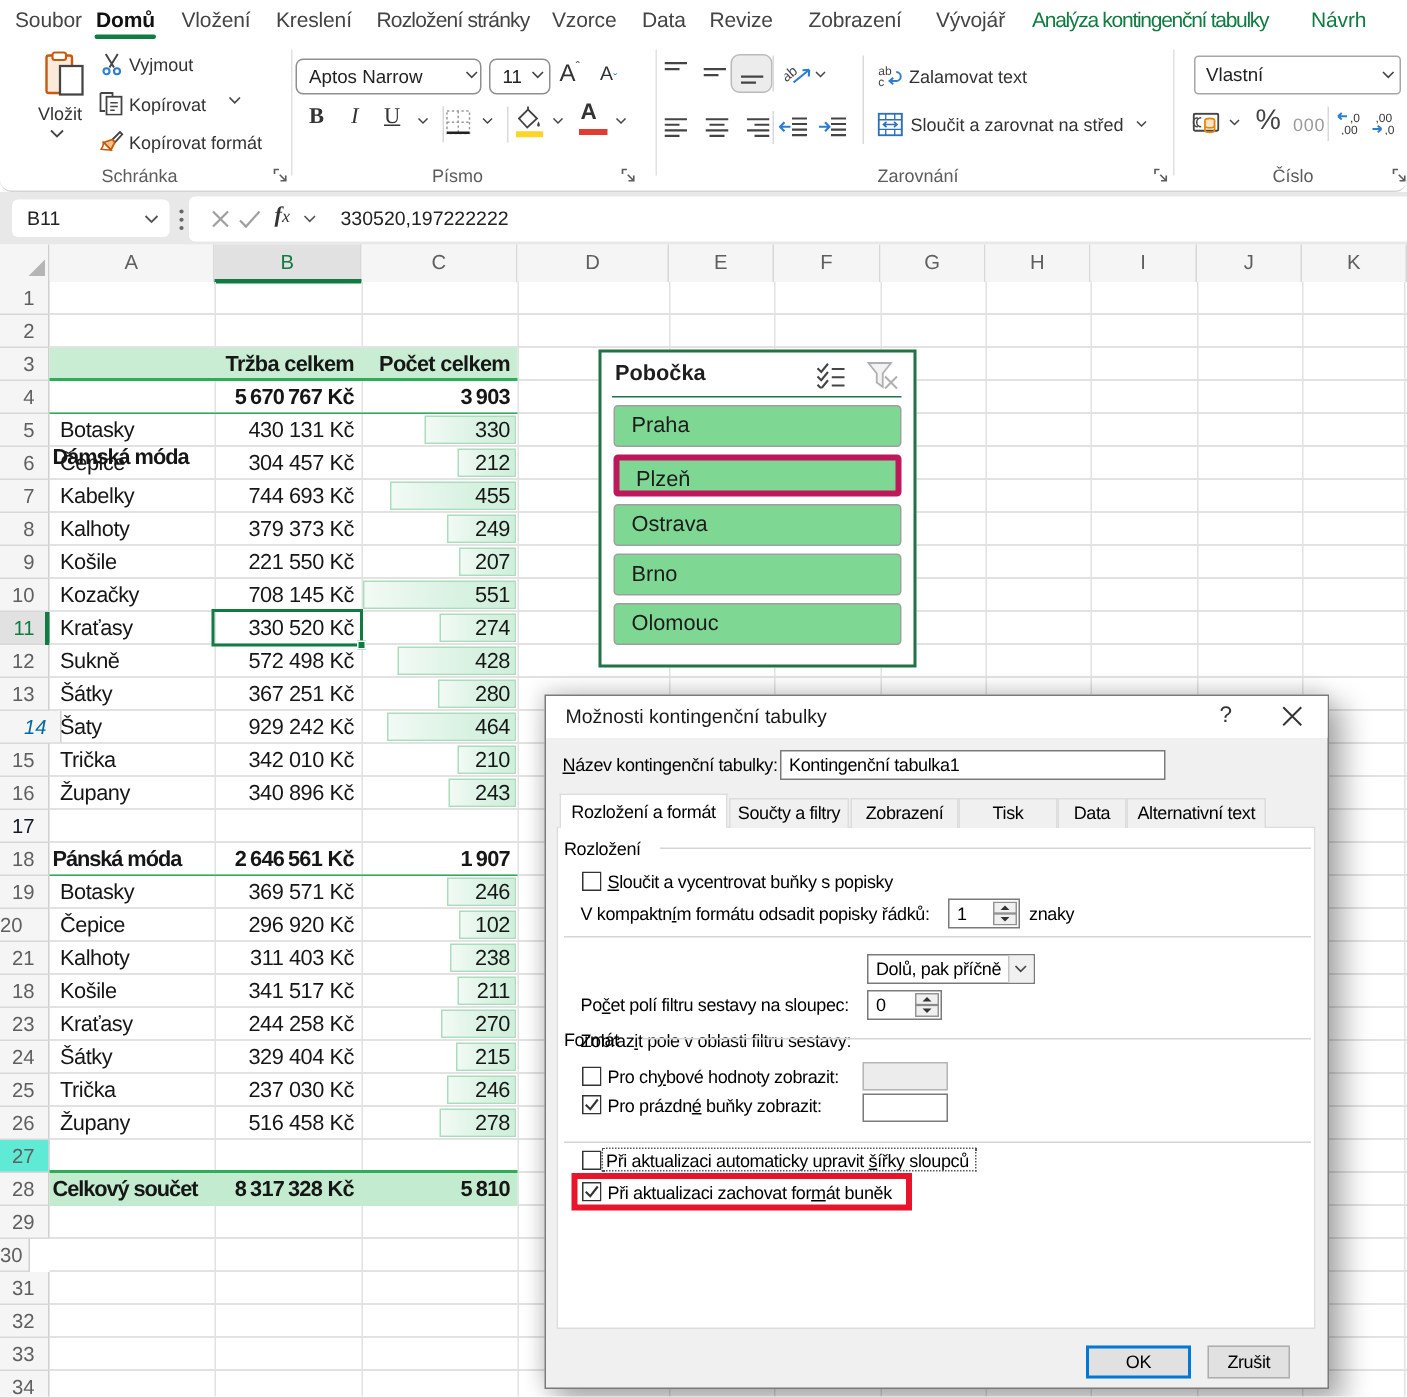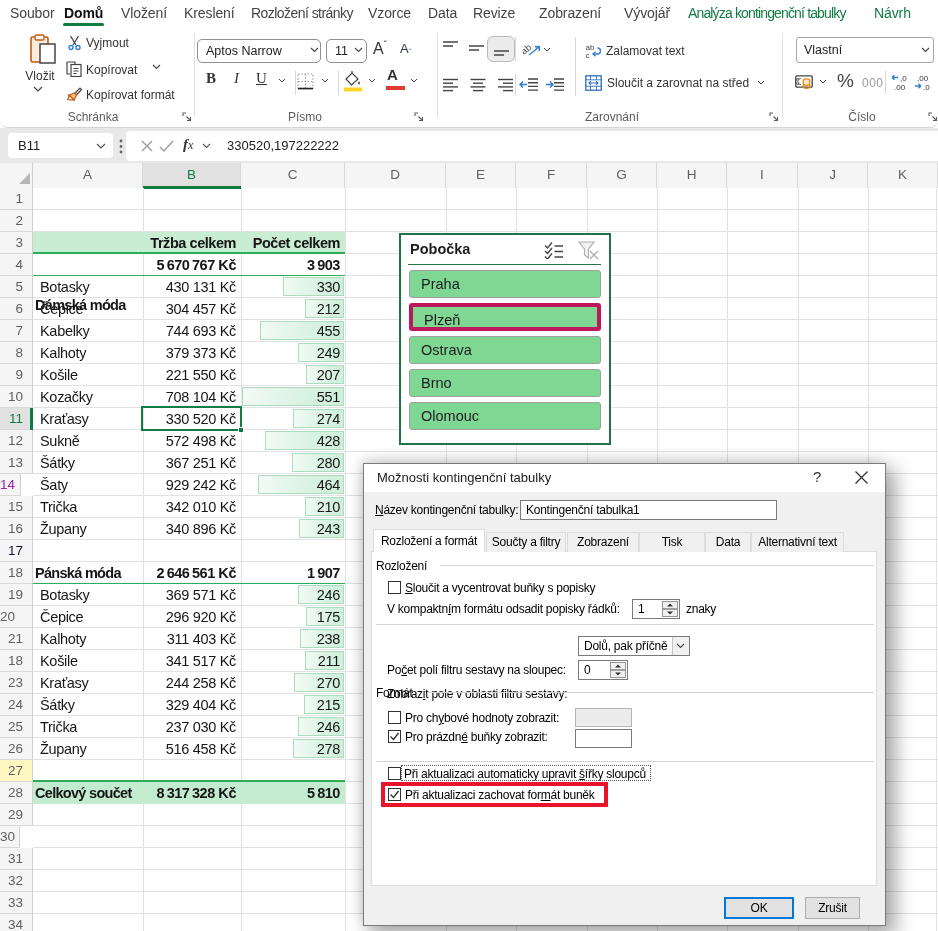--- a/index.html
+++ b/index.html
@@ -333,34 +333,34 @@
 <div class="abs" style="left:0;top:254px;width:33px;height:22px;background:#f5f5f5;border-bottom:1px solid #d8d8d8;border-right:1px solid #cfcfcf;color:#5f5f5f;font-size:13.5px;text-align:right;line-height:21px;padding-right:9px;">4</div>
 <div class="abs" style="left:0;top:276px;width:33px;height:22px;background:#f5f5f5;border-bottom:1px solid #d8d8d8;border-right:1px solid #cfcfcf;color:#5f5f5f;font-size:13.5px;text-align:right;line-height:21px;padding-right:9px;">5</div>
 <div class="abs" style="left:0;top:298px;width:33px;height:22px;background:#f5f5f5;border-bottom:1px solid #d8d8d8;border-right:1px solid #cfcfcf;color:#5f5f5f;font-size:13.5px;text-align:right;line-height:21px;padding-right:9px;">6</div>
 <div class="abs" style="left:0;top:320px;width:33px;height:22px;background:#f5f5f5;border-bottom:1px solid #d8d8d8;border-right:1px solid #cfcfcf;color:#5f5f5f;font-size:13.5px;text-align:right;line-height:21px;padding-right:9px;">7</div>
 <div class="abs" style="left:0;top:342px;width:33px;height:22px;background:#f5f5f5;border-bottom:1px solid #d8d8d8;border-right:1px solid #cfcfcf;color:#5f5f5f;font-size:13.5px;text-align:right;line-height:21px;padding-right:9px;">8</div>
 <div class="abs" style="left:0;top:364px;width:33px;height:22px;background:#f5f5f5;border-bottom:1px solid #d8d8d8;border-right:1px solid #cfcfcf;color:#5f5f5f;font-size:13.5px;text-align:right;line-height:21px;padding-right:9px;">9</div>
 <div class="abs" style="left:0;top:386px;width:33px;height:22px;background:#f5f5f5;border-bottom:1px solid #d8d8d8;border-right:1px solid #cfcfcf;color:#5f5f5f;font-size:13.5px;text-align:right;line-height:21px;padding-right:9px;">10</div>
 <div class="abs" style="left:0;top:408px;width:33px;height:22px;background:#e1e1e1;border-bottom:1px solid #d8d8d8;border-right:1px solid #cfcfcf;color:#107C41;font-size:13.5px;text-align:right;line-height:21px;padding-right:9px;">11</div>
 <div class="abs" style="left:0;top:430px;width:33px;height:22px;background:#f5f5f5;border-bottom:1px solid #d8d8d8;border-right:1px solid #cfcfcf;color:#5f5f5f;font-size:13.5px;text-align:right;line-height:21px;padding-right:9px;">12</div>
 <div class="abs" style="left:0;top:452px;width:33px;height:22px;background:#f5f5f5;border-bottom:1px solid #d8d8d8;border-right:1px solid #cfcfcf;color:#5f5f5f;font-size:13.5px;text-align:right;line-height:21px;padding-right:9px;">13</div>
-<div class="abs" style="left:0;top:474px;width:21px;height:22px;background:#f5f5f5;border-bottom:1px solid #d8d8d8;border-right:1px solid #cfcfcf;color:#a21caf;font-size:13.5px;text-align:right;line-height:21px;padding-right:9px;">14</div>
+<div class="abs" style="left:0;top:474px;width:41px;height:22px;background:#f5f5f5;border-bottom:1px solid #d8d8d8;border-right:1px solid #cfcfcf;color:#0369a1;font-size:13.5px;text-align:right;line-height:21px;padding-right:9px;font-style:italic;">14</div>
 <div class="abs" style="left:0;top:496px;width:33px;height:22px;background:#f5f5f5;border-bottom:1px solid #d8d8d8;border-right:1px solid #cfcfcf;color:#5f5f5f;font-size:13.5px;text-align:right;line-height:21px;padding-right:9px;">15</div>
 <div class="abs" style="left:0;top:518px;width:33px;height:22px;background:#f5f5f5;border-bottom:1px solid #d8d8d8;border-right:1px solid #cfcfcf;color:#5f5f5f;font-size:13.5px;text-align:right;line-height:21px;padding-right:9px;">16</div>
 <div class="abs" style="left:0;top:540px;width:33px;height:22px;background:#f5f5f5;border-bottom:1px solid #d8d8d8;border-right:1px solid #cfcfcf;color:#0f172a;font-size:13.5px;text-align:right;line-height:21px;padding-right:9px;">17</div>
 <div class="abs" style="left:0;top:562px;width:33px;height:22px;background:#f5f5f5;border-bottom:1px solid #d8d8d8;border-right:1px solid #cfcfcf;color:#5f5f5f;font-size:13.5px;text-align:right;line-height:21px;padding-right:9px;">18</div>
 <div class="abs" style="left:0;top:584px;width:33px;height:22px;background:#f5f5f5;border-bottom:1px solid #d8d8d8;border-right:1px solid #cfcfcf;color:#5f5f5f;font-size:13.5px;text-align:right;line-height:21px;padding-right:9px;">19</div>
 <div class="abs" style="left:0;top:606px;width:33px;height:22px;background:#f5f5f5;border-bottom:1px solid #d8d8d8;border-right:1px solid #cfcfcf;color:#5f5f5f;font-size:13.5px;text-align:left;line-height:21px;padding-right:21px;">20</div>
 <div class="abs" style="left:0;top:628px;width:33px;height:22px;background:#f5f5f5;border-bottom:1px solid #d8d8d8;border-right:1px solid #cfcfcf;color:#5f5f5f;font-size:13.5px;text-align:right;line-height:21px;padding-right:9px;">21</div>
 <div class="abs" style="left:0;top:650px;width:33px;height:22px;background:#f5f5f5;border-bottom:1px solid #d8d8d8;border-right:1px solid #cfcfcf;color:#5f5f5f;font-size:13.5px;text-align:right;line-height:21px;padding-right:9px;">18</div>
 <div class="abs" style="left:0;top:672px;width:33px;height:22px;background:#f5f5f5;border-bottom:1px solid #d8d8d8;border-right:1px solid #cfcfcf;color:#5f5f5f;font-size:13.5px;text-align:right;line-height:21px;padding-right:9px;">23</div>
 <div class="abs" style="left:0;top:694px;width:33px;height:22px;background:#f5f5f5;border-bottom:1px solid #d8d8d8;border-right:1px solid #cfcfcf;color:#5f5f5f;font-size:13.5px;text-align:right;line-height:21px;padding-right:9px;">24</div>
 <div class="abs" style="left:0;top:716px;width:33px;height:22px;background:#f5f5f5;border-bottom:1px solid #d8d8d8;border-right:1px solid #cfcfcf;color:#5f5f5f;font-size:13.5px;text-align:right;line-height:21px;padding-right:9px;">25</div>
 <div class="abs" style="left:0;top:738px;width:33px;height:22px;background:#f5f5f5;border-bottom:1px solid #d8d8d8;border-right:1px solid #cfcfcf;color:#5f5f5f;font-size:13.5px;text-align:right;line-height:21px;padding-right:9px;">26</div>
-<div class="abs" style="left:0;top:760px;width:33px;height:22px;background:#fef9c3;border-bottom:1px solid #d8d8d8;border-right:1px solid #cfcfcf;color:#5f5f5f;font-size:13.5px;text-align:right;line-height:21px;padding-right:9px;">27</div>
+<div class="abs" style="left:0;top:760px;width:33px;height:22px;background:#5eead4;border-bottom:1px solid #d8d8d8;border-right:1px solid #cfcfcf;color:#5f5f5f;font-size:13.5px;text-align:right;line-height:21px;padding-right:9px;">27</div>
 <div class="abs" style="left:0;top:782px;width:33px;height:22px;background:#f5f5f5;border-bottom:1px solid #d8d8d8;border-right:1px solid #cfcfcf;color:#5f5f5f;font-size:13.5px;text-align:right;line-height:21px;padding-right:9px;">28</div>
 <div class="abs" style="left:0;top:804px;width:33px;height:22px;background:#f5f5f5;border-bottom:1px solid #d8d8d8;border-right:1px solid #cfcfcf;color:#5f5f5f;font-size:13.5px;text-align:right;line-height:21px;padding-right:9px;">29</div>
 <div class="abs" style="left:0;top:826px;width:20px;height:22px;background:#f5f5f5;border-bottom:1px solid #d8d8d8;border-right:1px solid #cfcfcf;color:#5f5f5f;font-size:13.5px;text-align:right;line-height:21px;padding-right:9px;">30</div>
 <div class="abs" style="left:0;top:848px;width:33px;height:22px;background:#f5f5f5;border-bottom:1px solid #d8d8d8;border-right:1px solid #cfcfcf;color:#5f5f5f;font-size:13.5px;text-align:right;line-height:21px;padding-right:9px;">31</div>
 <div class="abs" style="left:0;top:870px;width:33px;height:22px;background:#f5f5f5;border-bottom:1px solid #d8d8d8;border-right:1px solid #cfcfcf;color:#5f5f5f;font-size:13.5px;text-align:right;line-height:21px;padding-right:9px;">32</div>
 <div class="abs" style="left:0;top:892px;width:33px;height:22px;background:#f5f5f5;border-bottom:1px solid #d8d8d8;border-right:1px solid #cfcfcf;color:#5f5f5f;font-size:13.5px;text-align:right;line-height:21px;padding-right:9px;">33</div>
 <div class="abs" style="left:0;top:914px;width:33px;height:22px;background:#f5f5f5;border-bottom:1px solid #d8d8d8;border-right:1px solid #cfcfcf;color:#5f5f5f;font-size:13.5px;text-align:right;line-height:21px;padding-right:9px;">34</div>
 <div class="abs" style="left:30px;top:408px;width:3px;height:22px;background:#107C41;"></div>
 <div class="abs" style="left:33px;top:188px;width:905px;height:743px;background-image:repeating-linear-gradient(to bottom,transparent 0,transparent 21px,#E2E2E2 21px,#E2E2E2 22px);"></div>
 <div class="abs" style="left:143px;top:188px;width:1px;height:743px;background:#E2E2E2;"></div>
@@ -395,21 +395,21 @@
 <div class="cell" style="left:241px;top:320px;width:104px;font-size:14.5px;text-align:right;padding-right:5px;">455</div>
 <div class="cell" style="left:33px;top:342px;width:110px;font-size:14.5px;padding-left:7px;">Kalhoty</div>
 <div class="cell" style="left:143px;top:342px;width:98px;font-size:14.5px;text-align:right;padding-right:5px;">379 373 Kč</div>
 <div class="abs" style="left:298px;top:343px;width:46px;height:19px;border:1px solid #abdcbc;background:linear-gradient(90deg,#f2faf5 0%,#d9f2e2 60%,#cfefdb 100%);"></div>
 <div class="cell" style="left:241px;top:342px;width:104px;font-size:14.5px;text-align:right;padding-right:5px;">249</div>
 <div class="cell" style="left:33px;top:364px;width:110px;font-size:14.5px;padding-left:7px;">Košile</div>
 <div class="cell" style="left:143px;top:364px;width:98px;font-size:14.5px;text-align:right;padding-right:5px;">221 550 Kč</div>
 <div class="abs" style="left:306px;top:365px;width:38px;height:19px;border:1px solid #abdcbc;background:linear-gradient(90deg,#f2faf5 0%,#d9f2e2 60%,#cfefdb 100%);"></div>
 <div class="cell" style="left:241px;top:364px;width:104px;font-size:14.5px;text-align:right;padding-right:5px;">207</div>
 <div class="cell" style="left:33px;top:386px;width:110px;font-size:14.5px;padding-left:7px;">Kozačky</div>
-<div class="cell" style="left:143px;top:386px;width:98px;font-size:14.5px;text-align:right;padding-right:5px;">708 104 Kč</div>
+<div class="cell" style="left:143px;top:386px;width:98px;font-size:14.5px;text-align:right;padding-right:5px;">708 145 Kč</div>
 <div class="abs" style="left:242px;top:387px;width:102px;height:19px;border:1px solid #abdcbc;background:linear-gradient(90deg,#f2faf5 0%,#d9f2e2 60%,#cfefdb 100%);"></div>
 <div class="cell" style="left:241px;top:386px;width:104px;font-size:14.5px;text-align:right;padding-right:5px;">551</div>
 <div class="cell" style="left:33px;top:408px;width:110px;font-size:14.5px;padding-left:7px;">Kraťasy</div>
 <div class="cell" style="left:143px;top:408px;width:98px;font-size:14.5px;text-align:right;padding-right:5px;">330 520 Kč</div>
 <div class="abs" style="left:293px;top:409px;width:51px;height:19px;border:1px solid #abdcbc;background:linear-gradient(90deg,#f2faf5 0%,#d9f2e2 60%,#cfefdb 100%);"></div>
 <div class="cell" style="left:241px;top:408px;width:104px;font-size:14.5px;text-align:right;padding-right:5px;">274</div>
 <div class="cell" style="left:33px;top:430px;width:110px;font-size:14.5px;padding-left:7px;">Sukně</div>
 <div class="cell" style="left:143px;top:430px;width:98px;font-size:14.5px;text-align:right;padding-right:5px;">572 498 Kč</div>
 <div class="abs" style="left:265px;top:431px;width:79px;height:19px;border:1px solid #abdcbc;background:linear-gradient(90deg,#f2faf5 0%,#d9f2e2 60%,#cfefdb 100%);"></div>
 <div class="cell" style="left:241px;top:430px;width:104px;font-size:14.5px;text-align:right;padding-right:5px;">428</div>
@@ -433,21 +433,21 @@
 <div class="cell" style="left:33px;top:562px;width:110px;font-weight:bold;letter-spacing:-0.7px;font-size:14.5px;padding-left:2px;">Pánská móda</div>
 <div class="cell" style="left:143px;top:562px;width:98px;font-weight:bold;letter-spacing:-0.45px;font-size:14.5px;text-align:right;padding-right:5px;">2 646 561 Kč</div>
 <div class="cell" style="left:241px;top:562px;width:104px;font-weight:bold;letter-spacing:-0.45px;font-size:14.5px;text-align:right;padding-right:5px;">1 907</div>
 <div class="cell" style="left:33px;top:584px;width:110px;font-size:14.5px;padding-left:7px;">Botasky</div>
 <div class="cell" style="left:143px;top:584px;width:98px;font-size:14.5px;text-align:right;padding-right:5px;">369 571 Kč</div>
 <div class="abs" style="left:298px;top:585px;width:46px;height:19px;border:1px solid #abdcbc;background:linear-gradient(90deg,#f2faf5 0%,#d9f2e2 60%,#cfefdb 100%);"></div>
 <div class="cell" style="left:241px;top:584px;width:104px;font-size:14.5px;text-align:right;padding-right:5px;">246</div>
 <div class="cell" style="left:33px;top:606px;width:110px;font-size:14.5px;padding-left:7px;">Čepice</div>
 <div class="cell" style="left:143px;top:606px;width:98px;font-size:14.5px;text-align:right;padding-right:5px;">296 920 Kč</div>
 <div class="abs" style="left:306px;top:607px;width:38px;height:19px;border:1px solid #abdcbc;background:linear-gradient(90deg,#f2faf5 0%,#d9f2e2 60%,#cfefdb 100%);"></div>
-<div class="cell" style="left:241px;top:606px;width:104px;font-size:14.5px;text-align:right;padding-right:5px;">175</div>
+<div class="cell" style="left:241px;top:606px;width:104px;font-size:14.5px;text-align:right;padding-right:5px;">102</div>
 <div class="cell" style="left:33px;top:628px;width:110px;font-size:14.5px;padding-left:7px;">Kalhoty</div>
 <div class="cell" style="left:143px;top:628px;width:98px;font-size:14.5px;text-align:right;padding-right:5px;">311 403 Kč</div>
 <div class="abs" style="left:300px;top:629px;width:44px;height:19px;border:1px solid #abdcbc;background:linear-gradient(90deg,#f2faf5 0%,#d9f2e2 60%,#cfefdb 100%);"></div>
 <div class="cell" style="left:241px;top:628px;width:104px;font-size:14.5px;text-align:right;padding-right:5px;">238</div>
 <div class="cell" style="left:33px;top:650px;width:110px;font-size:14.5px;padding-left:7px;">Košile</div>
 <div class="cell" style="left:143px;top:650px;width:98px;font-size:14.5px;text-align:right;padding-right:5px;">341 517 Kč</div>
 <div class="abs" style="left:305px;top:651px;width:39px;height:19px;border:1px solid #abdcbc;background:linear-gradient(90deg,#f2faf5 0%,#d9f2e2 60%,#cfefdb 100%);"></div>
 <div class="cell" style="left:241px;top:650px;width:104px;font-size:14.5px;text-align:right;padding-right:5px;">211</div>
 <div class="cell" style="left:33px;top:672px;width:110px;font-size:14.5px;padding-left:7px;">Kraťasy</div>
 <div class="cell" style="left:143px;top:672px;width:98px;font-size:14.5px;text-align:right;padding-right:5px;">244 258 Kč</div>

